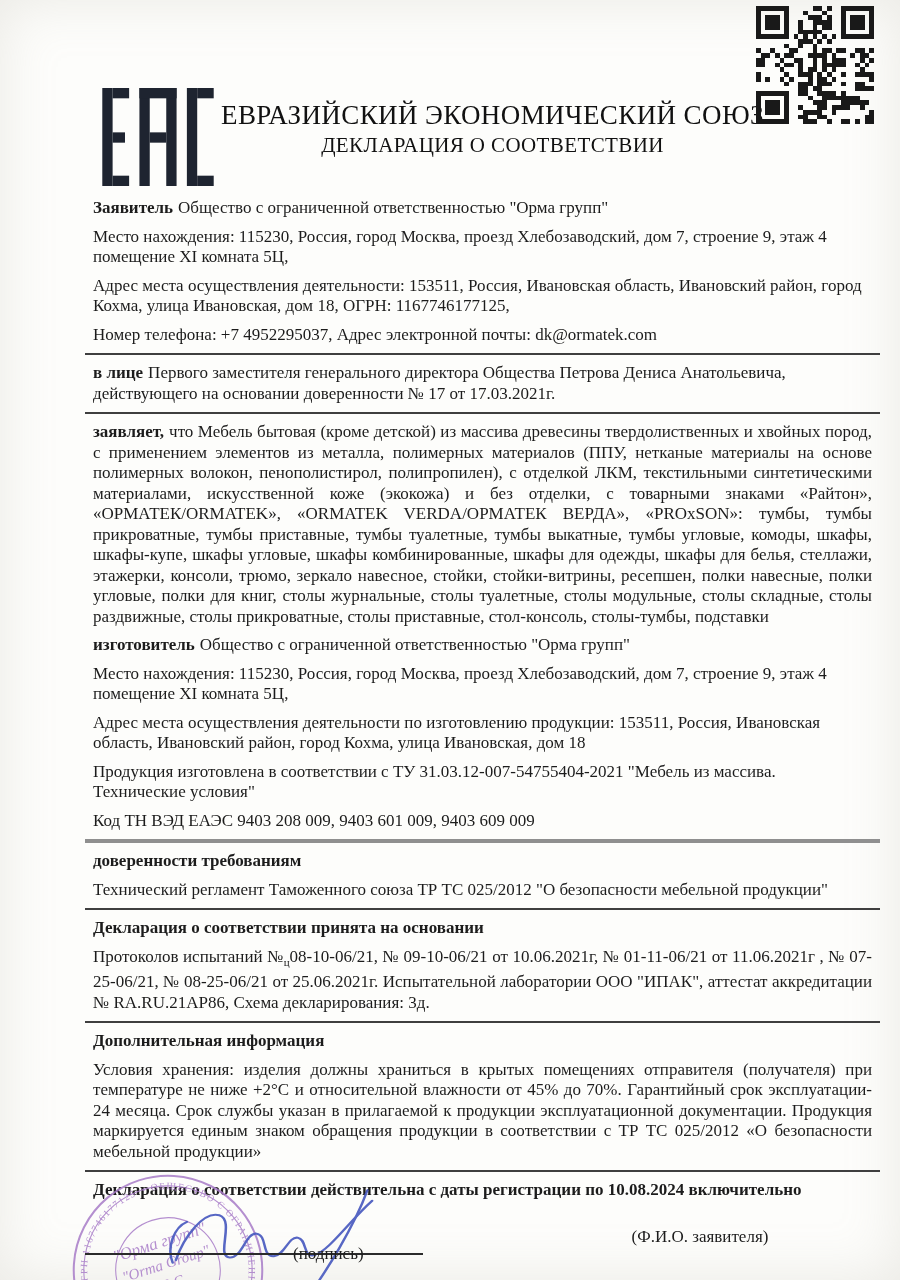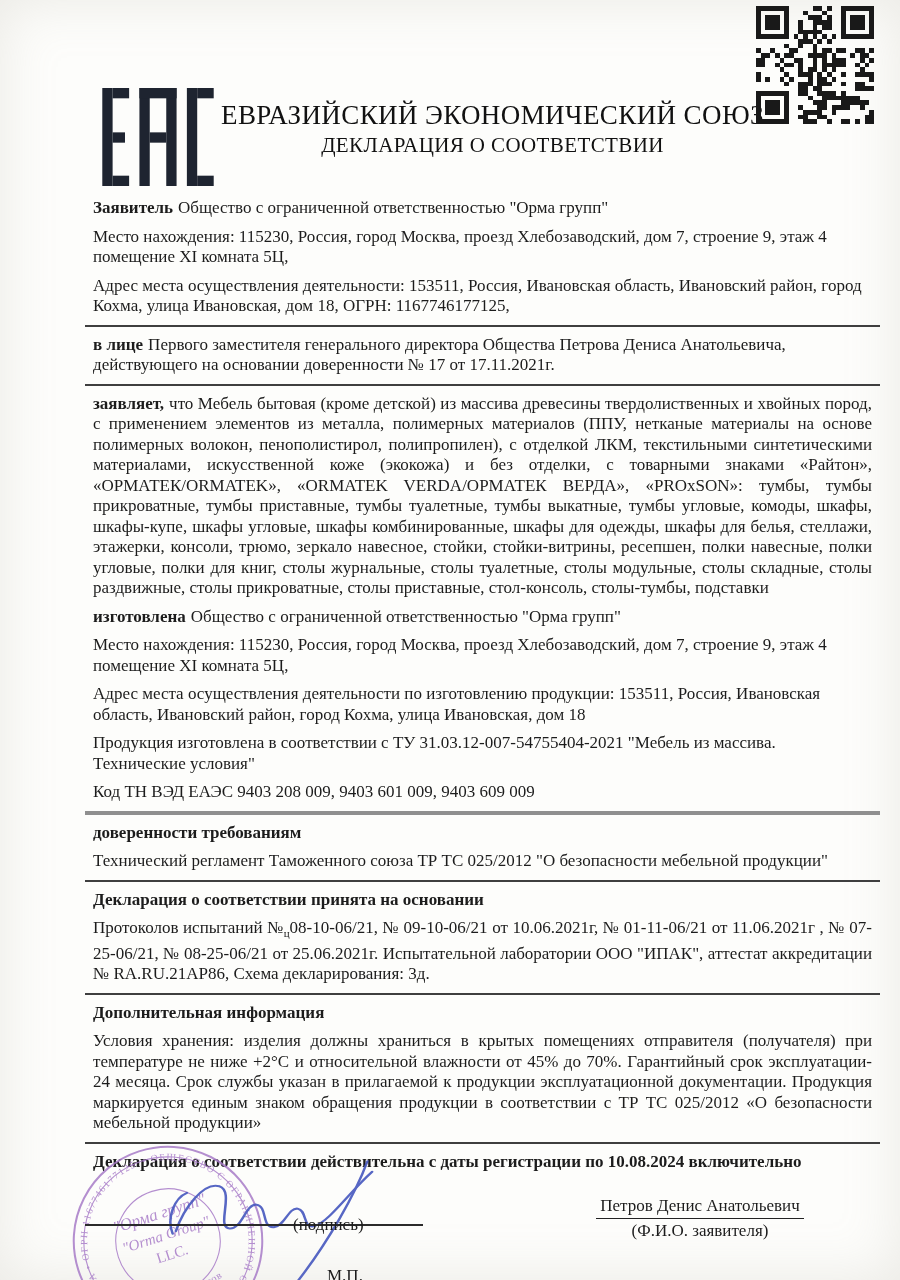--- a/index.html
+++ b/index.html
@@ -360,30 +360,31 @@
       <rect x="23" y="24" width="1" height="1"></rect>
       <rect x="24" y="24" width="1" height="1"></rect>
     </svg>
 </div>
 
 <div class="main">
 
   <p><b class="lead">Заявитель</b><span>Общество с ограниченной ответственностью "Орма групп"</span></p>
   <p>Место нахождения: 115230, Россия, город Москва, проезд Хлебозаводский, дом 7, строение 9, этаж 4 помещение XI комната 5Ц,</p>
   <p>Адрес места осуществления деятельности: 153511, Россия, Ивановская область, Ивановский район, город Кохма, улица Ивановская, дом 18, ОГРН: 1167746177125,</p>
+  <p>Номер телефона: +7 4952295037, Адрес электронной почты: dk@ormatek.com</p>
 
   <div class="rule"></div>
 
-  <p><b class="lead">в лице</b><span>Первого заместителя генерального директора Общества Петрова Дениса Анатольевича, действующего на основании доверенности № 17 от 17.11.2021г.</span></p>
+  <p><b class="lead">в лице</b><span>Первого заместителя генерального директора Общества Петрова Дениса Анатольевича, действующего на основании доверенности № 17 от 17.03.2021г.</span></p>
 
   <div class="rule"></div>
 
   <p class="just"><b class="lead">заявляет,</b><span>что Мебель бытовая (кроме детской) из массива древесины твердолиственных и хвойных пород, с применением элементов из металла, полимерных материалов (ППУ, нетканые материалы на основе полимерных волокон, пенополистирол, полипропилен), с отделкой ЛКМ, текстильными синтетическими материалами, искусственной коже (экокожа) и без отделки, с товарными знаками «Райтон», «ОРМАТЕК/ORMATEK», «ORMATEK VERDA/ОРМАТЕК ВЕРДА», «PROxSON»: тумбы, тумбы прикроватные, тумбы приставные, тумбы туалетные, тумбы выкатные, тумбы угловые, комоды, шкафы, шкафы-купе, шкафы угловые, шкафы комбинированные, шкафы для одежды, шкафы для белья, стеллажи, этажерки, консоли, трюмо, зеркало навесное, стойки, стойки-витрины, ресепшен, полки навесные, полки угловые, полки для книг, столы журнальные, столы туалетные, столы модульные, столы складные, столы раздвижные, столы прикроватные, столы приставные, стол-консоль, столы-тумбы, подставки</span></p>
 
-  <p><b class="lead">изготовлена</b><span>Общество с ограниченной ответственностью "Орма групп"</span></p>
+  <p><b class="lead">изготовитель</b><span>Общество с ограниченной ответственностью "Орма групп"</span></p>
   <p>Место нахождения: 115230, Россия, город Москва, проезд Хлебозаводский, дом 7, строение 9, этаж 4 помещение XI комната 5Ц,</p>
   <p>Адрес места осуществления деятельности по изготовлению продукции: 153511, Россия, Ивановская область, Ивановский район, город Кохма, улица Ивановская, дом 18</p>
   <p>Продукция изготовлена в соответствии с ТУ 31.03.12-007-54755404-2021 "Мебель из массива. Технические условия"</p>
   <p>Код ТН ВЭД ЕАЭС  9403 208 009, 9403 601 009, 9403 609 009</p>
 
   <div class="rule thick"></div>
 
   <p class="bold">доверенности требованиям</p>
   <p>Технический регламент Таможенного союза ТР ТС 025/2012 "О безопасности мебельной продукции"</p>
 
@@ -435,21 +436,20 @@
           <path d="M262,14 C248,60 212,140 166,208"></path>
         </g>
       </svg>
     </div>
 
     <div class="sig-line"></div>
     <div class="sign-caption">(подпись)</div>
     <div class="seal-caption">М.П.</div>
 
     <div class="fio-block">
-      <span class="fio">Петров Денис Анатольевич</span>
       <div class="fio-caption">(Ф.И.О. заявителя)</div>
     </div>
   </div>
 
   <div class="reg-block">
     <p class="reg-date">Дата регистрации декларации о соответствии: 11.08.2021</p>
   </div>
 
 </div>
 

